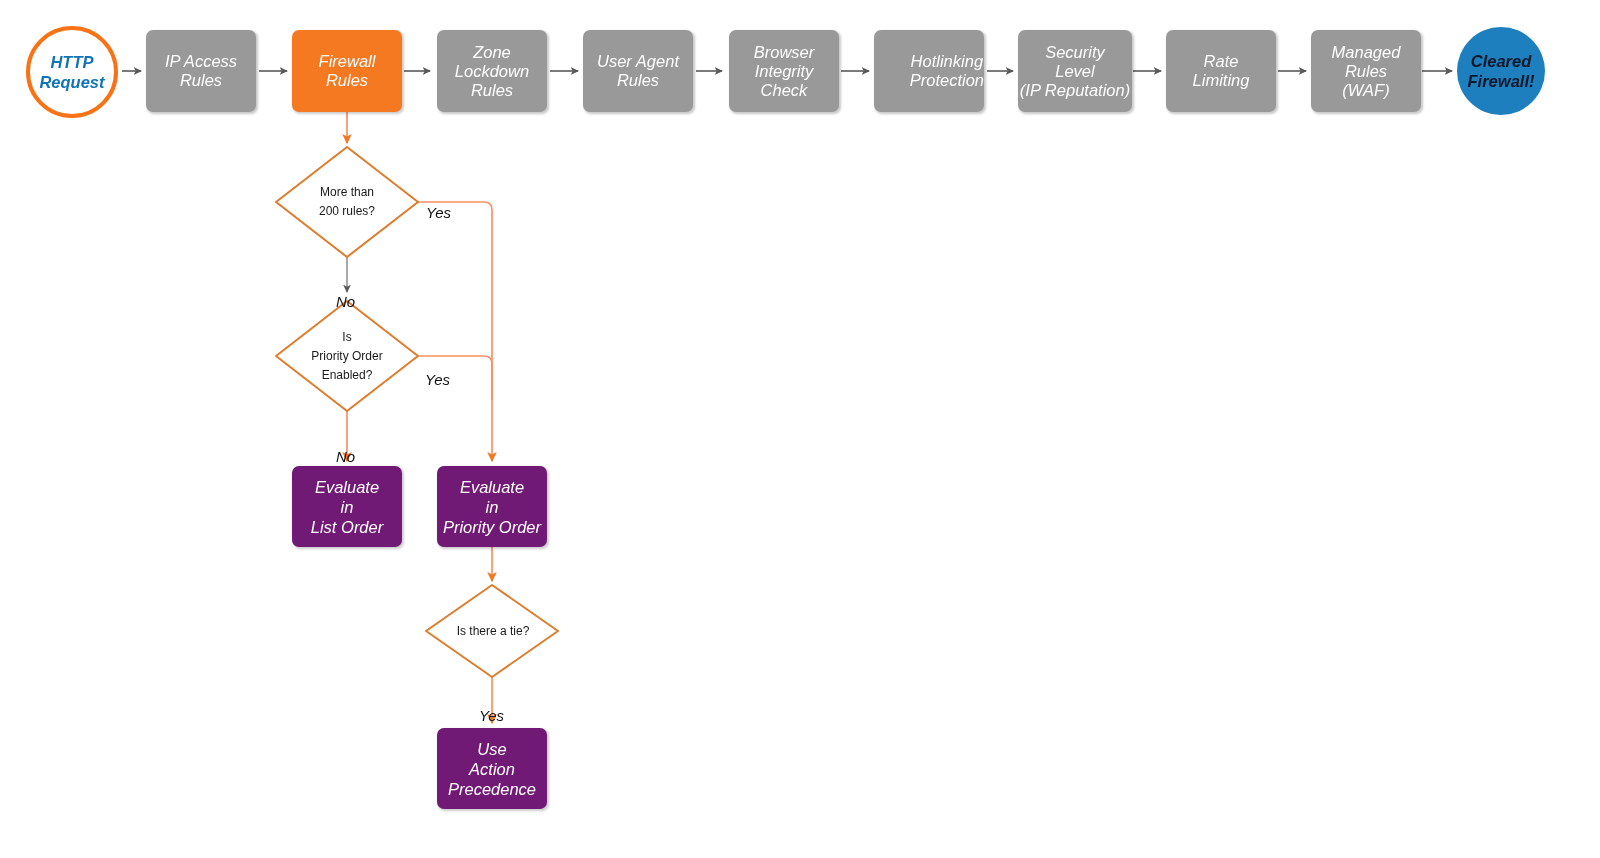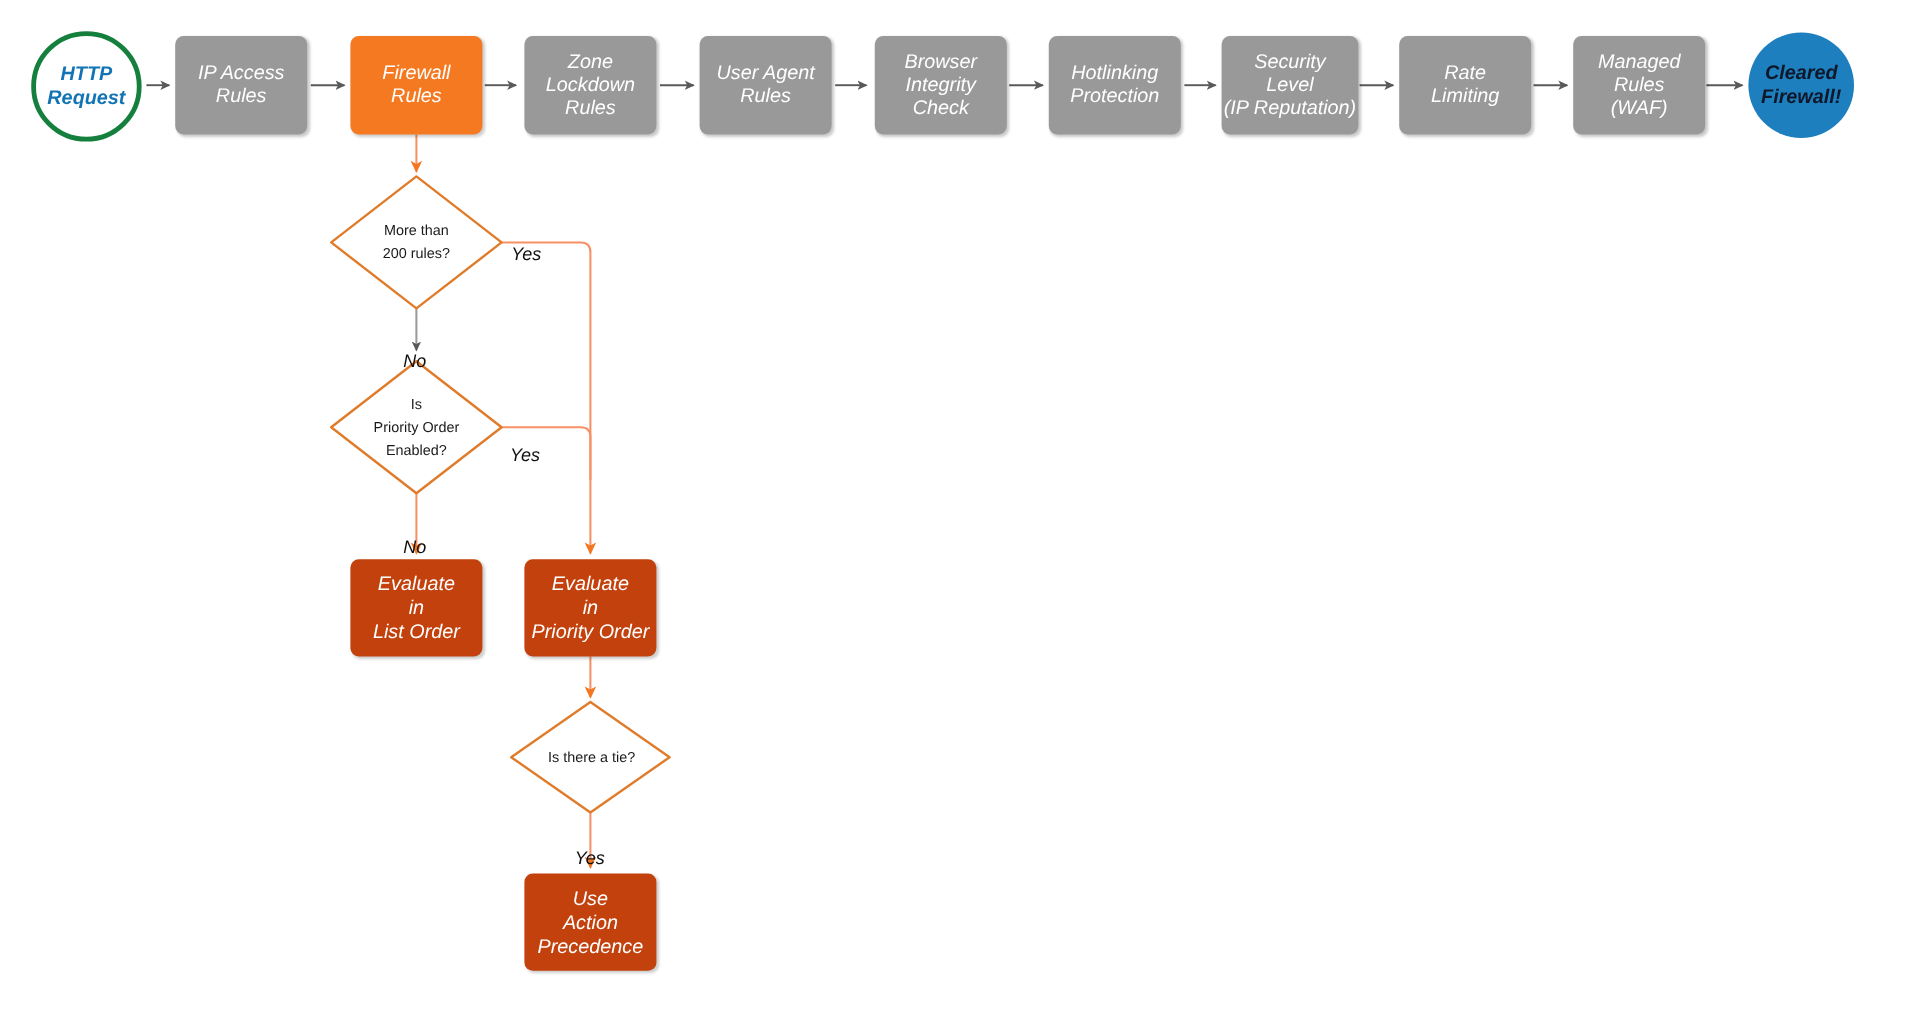--- a/index.html
+++ b/index.html
@@ -43,37 +43,37 @@
     font-size: 16.5px;
     line-height: 19px;
     box-shadow: 1.5px 1.5px 2.5px rgba(0,0,0,0.22);
   }
   .pipe-box.accent {
     background: #f47920;
     box-shadow: 1.5px 1.5px 2.5px rgba(0,0,0,0.20);
   }
   .action-box {
     border-radius: 7px;
-    background: #c2410c;
+    background: #701a75;
     color: #ffffff;
     font-style: italic;
     font-size: 16.5px;
     line-height: 20px;
     box-shadow: 1.5px 1.5px 2.5px rgba(0,0,0,0.20);
   }
   .terminator {
     border-radius: 50%;
     font-style: italic;
     font-weight: bold;
     font-size: 16.5px;
     line-height: 20px;
   }
   .terminator.start {
     background: #ffffff;
-    border: 4px solid #15803d;
+    border: 4px solid #f97316;
     color: #1274b4;
     align-items: center;
   }
   .terminator.end {
     background: #1d7fbd;
     color: #0f172a;
   }
   .decision-label {
     position: absolute;
     display: flex;
@@ -177,21 +177,21 @@
   </div>
 
   <div class="node pipe-box" style="left:583px; top:30px; width:110px; height:82px;justify-content:center;">
     <span>User Agent<br>Rules</span>
   </div>
 
   <div class="node pipe-box" style="left:729px; top:30px; width:110px; height:82px;">
     <span>Browser<br>Integrity<br>Check</span>
   </div>
 
-  <div class="node pipe-box" style="left:874px; top:30px; width:110px; height:82px;">
+  <div class="node pipe-box" style="left:874px; top:30px; width:110px; height:82px;justify-content:flex-end;">
     <span>Hotlinking<br>Protection</span>
   </div>
 
   <div class="node pipe-box" style="left:1018px; top:30px; width:114px; height:82px;">
     <span>Security<br>Level<br>(IP Reputation)</span>
   </div>
 
   <div class="node pipe-box" style="left:1166px; top:30px; width:110px; height:82px;">
     <span>Rate<br>Limiting</span>
   </div>

